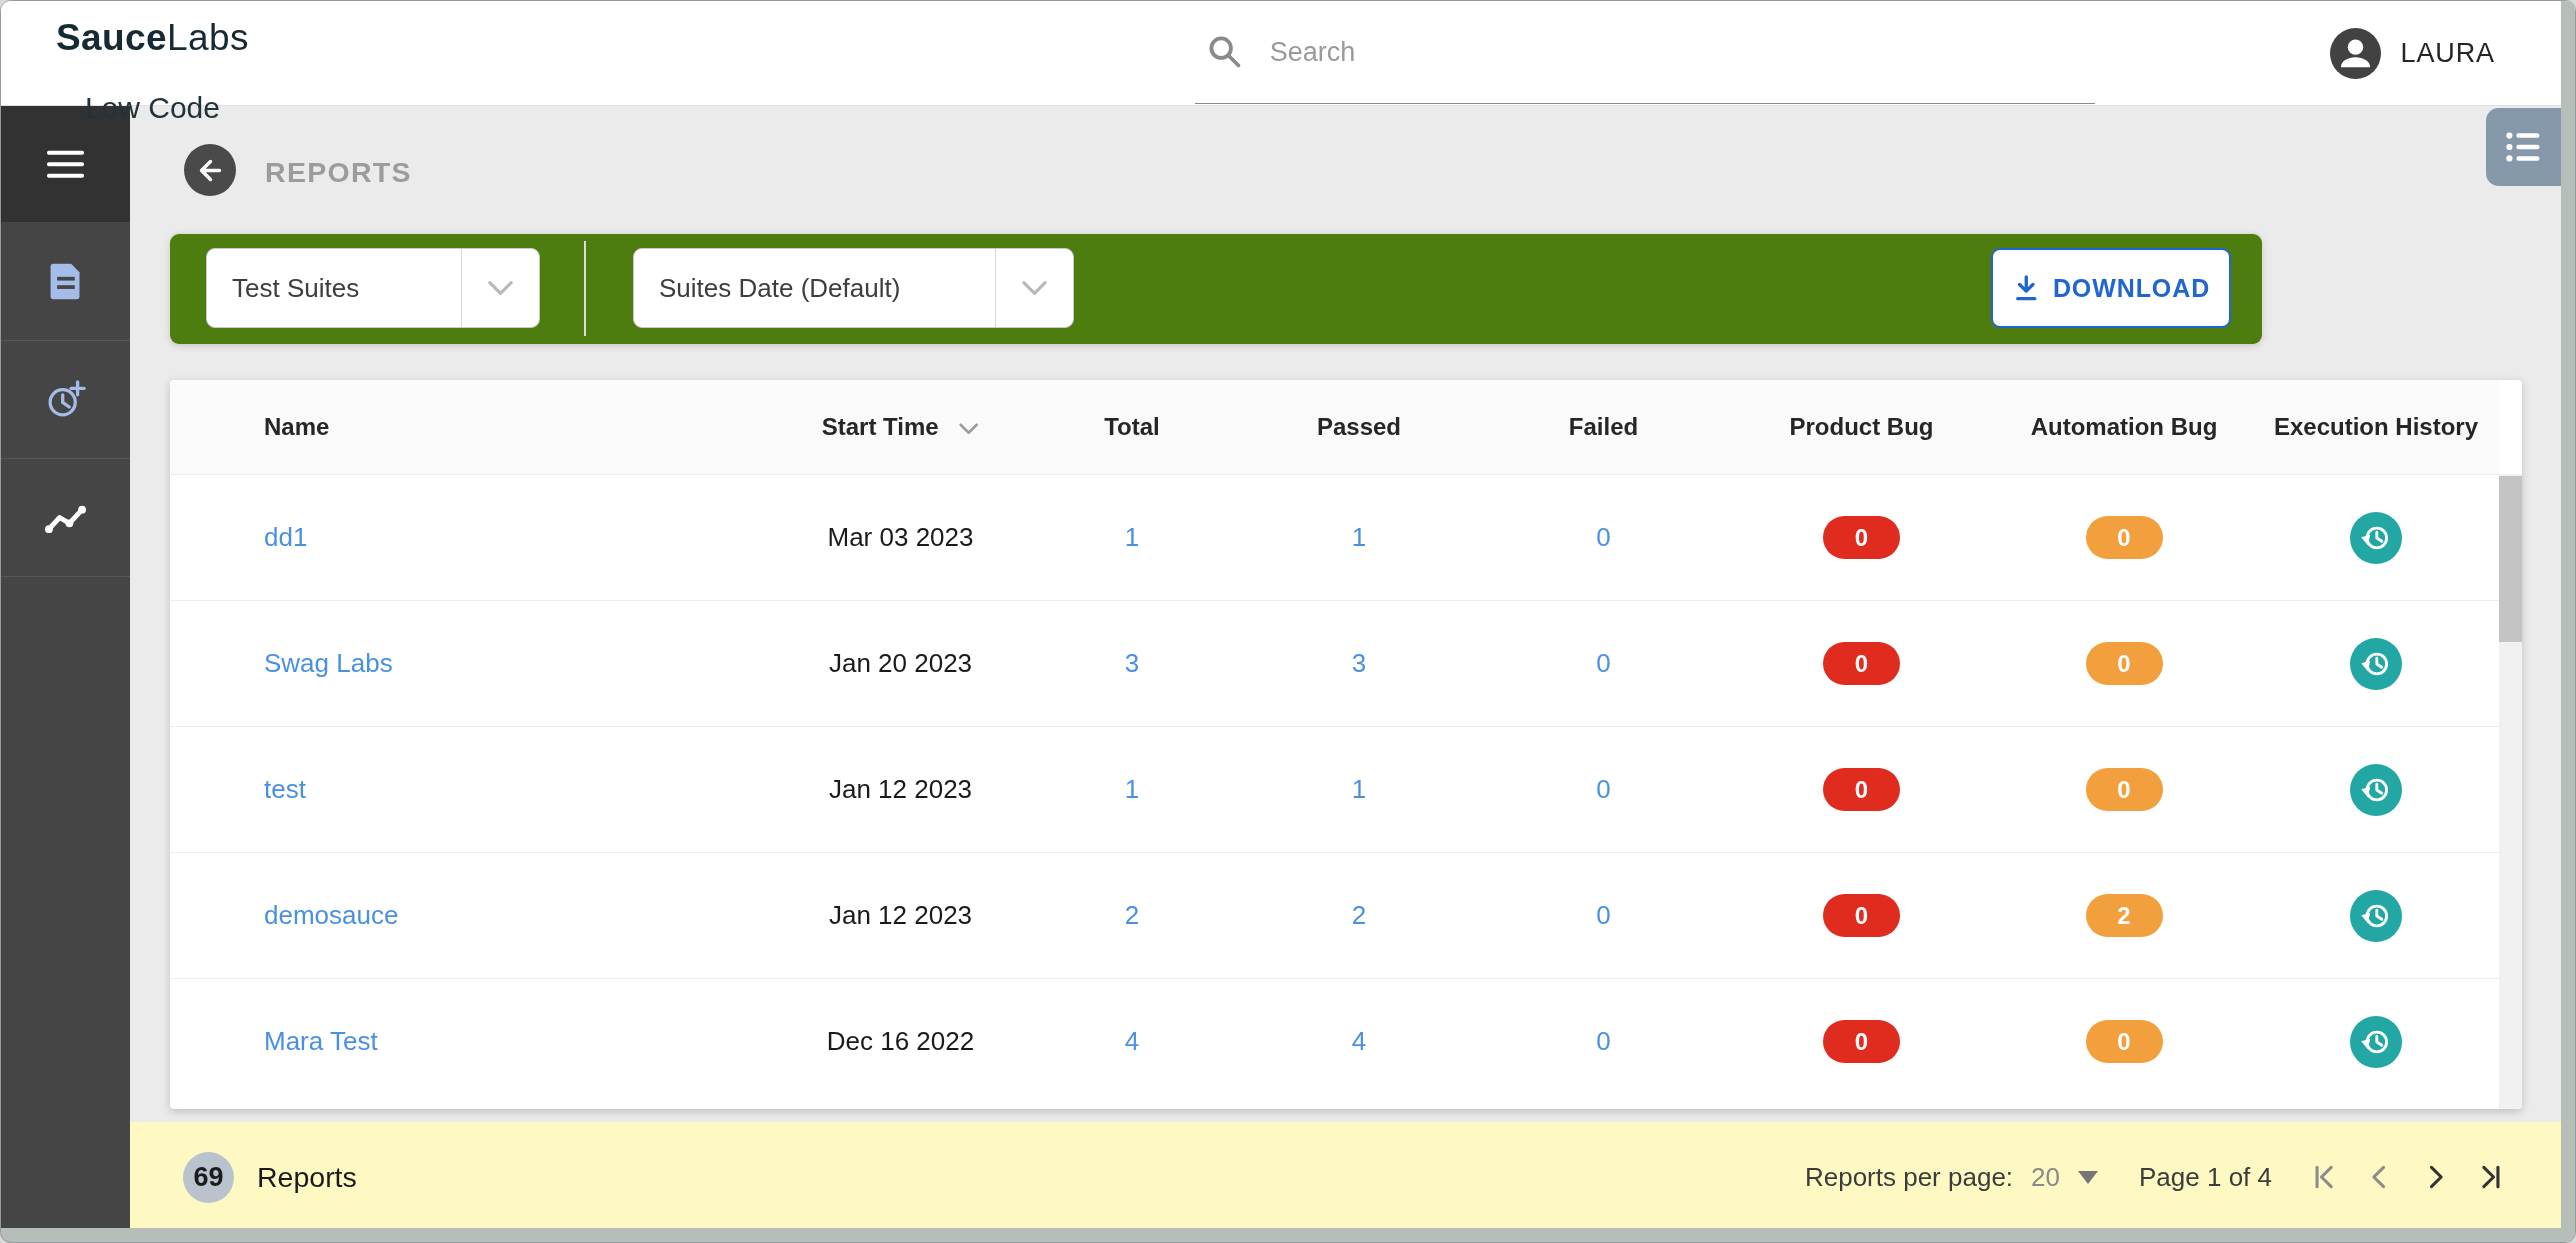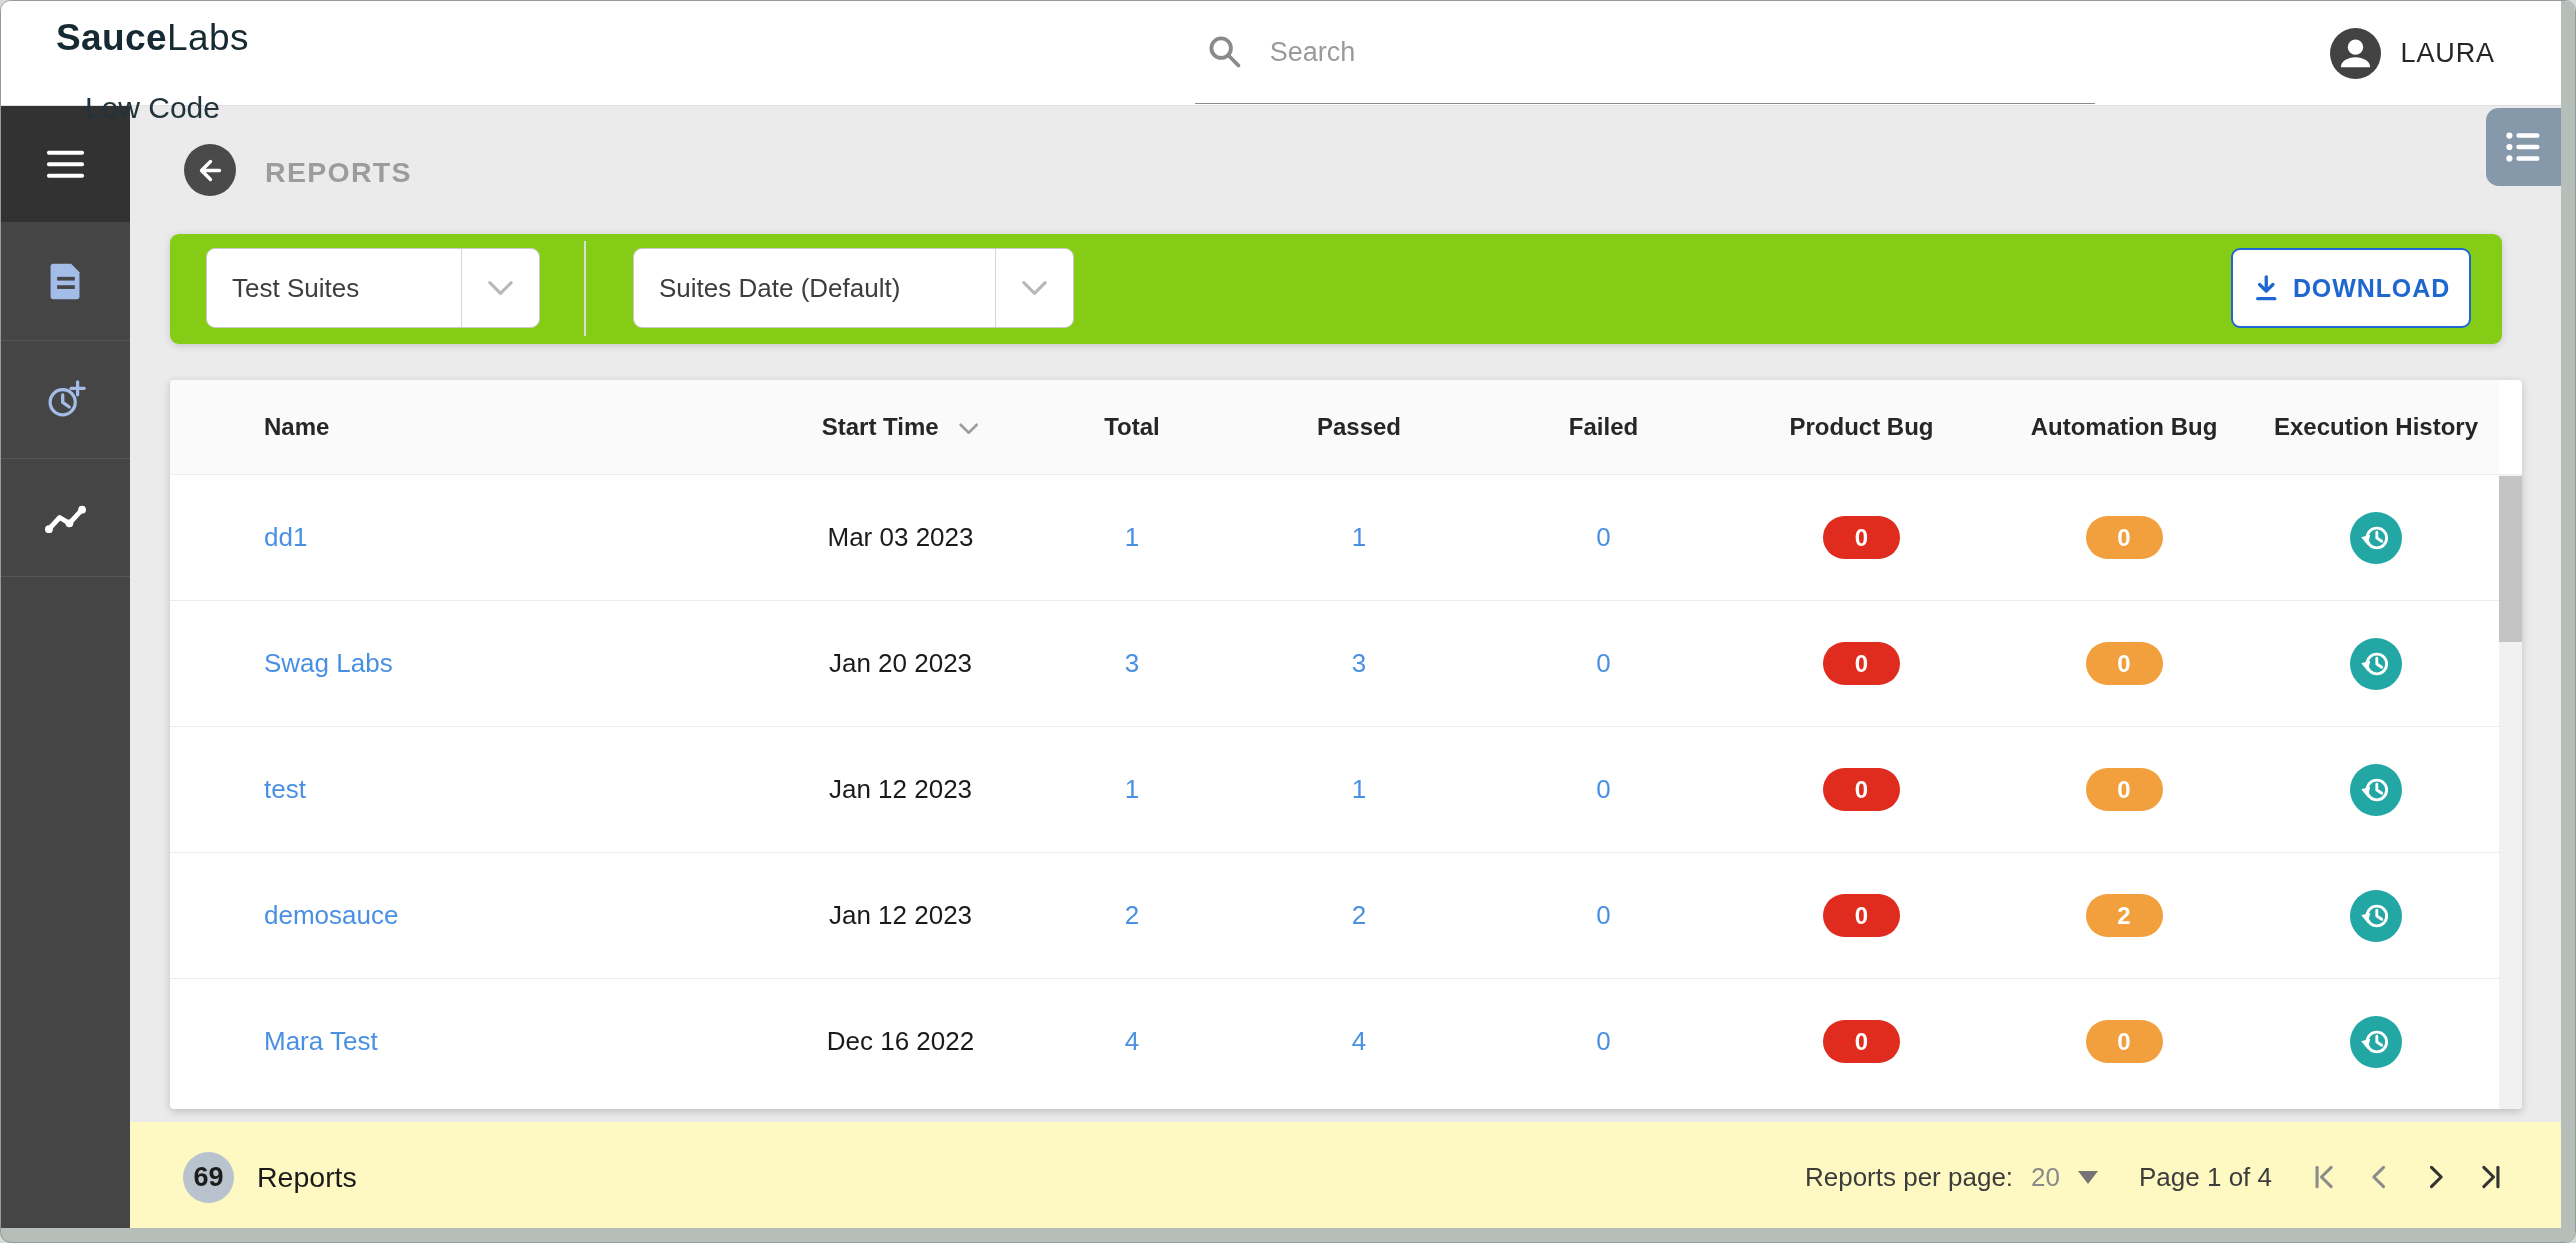--- a/index.html
+++ b/index.html
@@ -58,22 +58,22 @@
     color:#9c9c9c; letter-spacing:1.3px; z-index:2;
   }
   .view-toggle{
     position:absolute; right:14.3px; top:107px; width:75px; height:78px;
     background:#8699ab; border-radius:12.5px 0 0 12.5px;
     display:flex; align-items:center; justify-content:center; cursor:pointer; z-index:6;
   }
 
   
   .filter-card{
-    position:absolute; left:169px; top:233px; width:2332px; height:110px;
-    background:#84cc16; border-radius:9px; box-shadow:0 1.8px 7.1px rgba(0,0,0,0.15); z-index:2;
+    position:absolute; left:169px; top:233px; width:2092px; height:110px;
+    background:#4d7c0f; border-radius:9px; box-shadow:0 1.8px 7.1px rgba(0,0,0,0.15); z-index:2;
   }
   .dropdown{
     position:absolute; top:14.3px; height:80px; border:1.8px solid #c9c9c9; border-radius:9px;
     display:flex; align-items:center; background:#fff; cursor:pointer;
   }
   .dd-suites{ left:36px;  width:334px; }
   .dd-date  { left:463px; width:441px; }
   .dd-label{ font-size:26px; color:#3d3d3d; padding-left:25px; flex:1; }
   .dd-right{ width:78px; height:100%; display:flex; align-items:center; justify-content:center; border-left:1.8px solid #d6d6d6; }
   .filter-divider{ position:absolute; left:414px; top:7.1px; width:1.8px; height:95px; background:#dcdcdc; }

